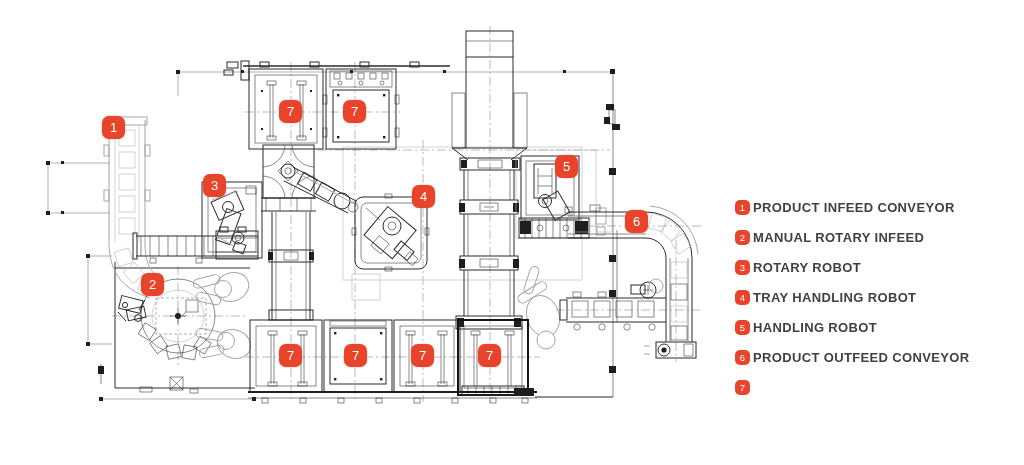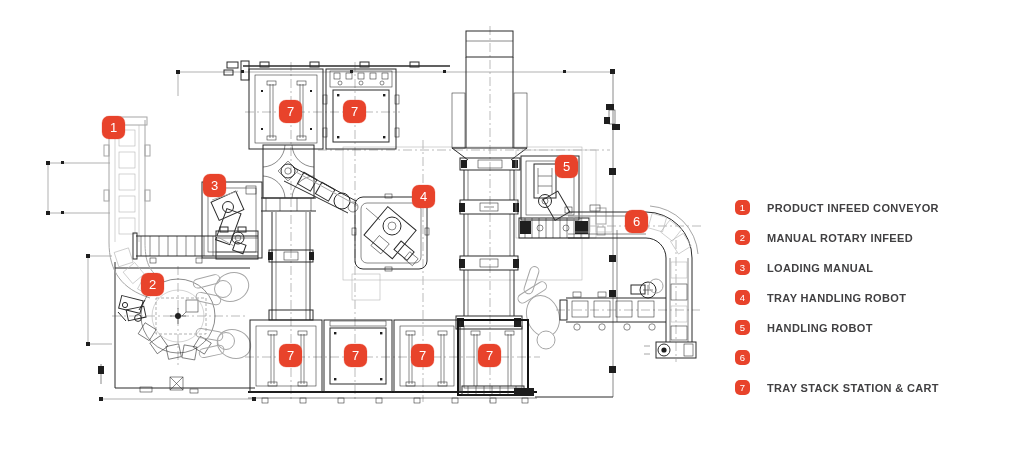--- a/index.html
+++ b/index.html
@@ -18,21 +18,21 @@
 
   
   .legend{position:absolute;left:735px;top:200px;}
   .legend-row{display:flex;align-items:center;height:15px;margin-bottom:15px;}
   .legend-badge{
     flex:0 0 auto;width:15px;height:15px;border-radius:5px;background:var(--accent);
     color:#fff;display:flex;align-items:center;justify-content:center;
     font-size:9.5px;font-weight:400;line-height:1;
   }
   .legend-label{
-    margin-left:17px;font-size:11px;font-weight:700;letter-spacing:.35px;
+    margin-left:3px;font-size:13px;font-weight:700;letter-spacing:.35px;
     color:var(--text);white-space:nowrap;
   }
 
   
   .k  {stroke:#2b2b2b;stroke-width:1;fill:none}
   .k5 {stroke:#2b2b2b;stroke-width:.55;fill:none}
   .kb {stroke:#141414;stroke-width:2;fill:none}
   .g  {stroke:#a6a6a6;stroke-width:1;fill:none}
   .g5 {stroke:#b5b5b5;stroke-width:.6;fill:none}
   .dim{stroke:#8f8f8f;stroke-width:.7;fill:none}
@@ -487,32 +487,32 @@
     <div class="legend-row">
       <span class="legend-badge">1</span>
       <span class="legend-label">PRODUCT INFEED CONVEYOR</span>
     </div>
     <div class="legend-row">
       <span class="legend-badge">2</span>
       <span class="legend-label">MANUAL ROTARY INFEED</span>
     </div>
     <div class="legend-row">
       <span class="legend-badge">3</span>
-      <span class="legend-label">LOADING MANUAL</span>
+      <span class="legend-label">ROTARY ROBOT</span>
     </div>
     <div class="legend-row">
       <span class="legend-badge">4</span>
       <span class="legend-label">TRAY HANDLING ROBOT</span>
     </div>
     <div class="legend-row">
       <span class="legend-badge">5</span>
       <span class="legend-label">HANDLING ROBOT</span>
     </div>
     <div class="legend-row">
       <span class="legend-badge">6</span>
+      <span class="legend-label">PRODUCT OUTFEED CONVEYOR</span>
     </div>
     <div class="legend-row">
       <span class="legend-badge">7</span>
-      <span class="legend-label">TRAY STACK STATION &amp; CART</span>
     </div>
   </div>
 
 </div>
 
 </body></html>

